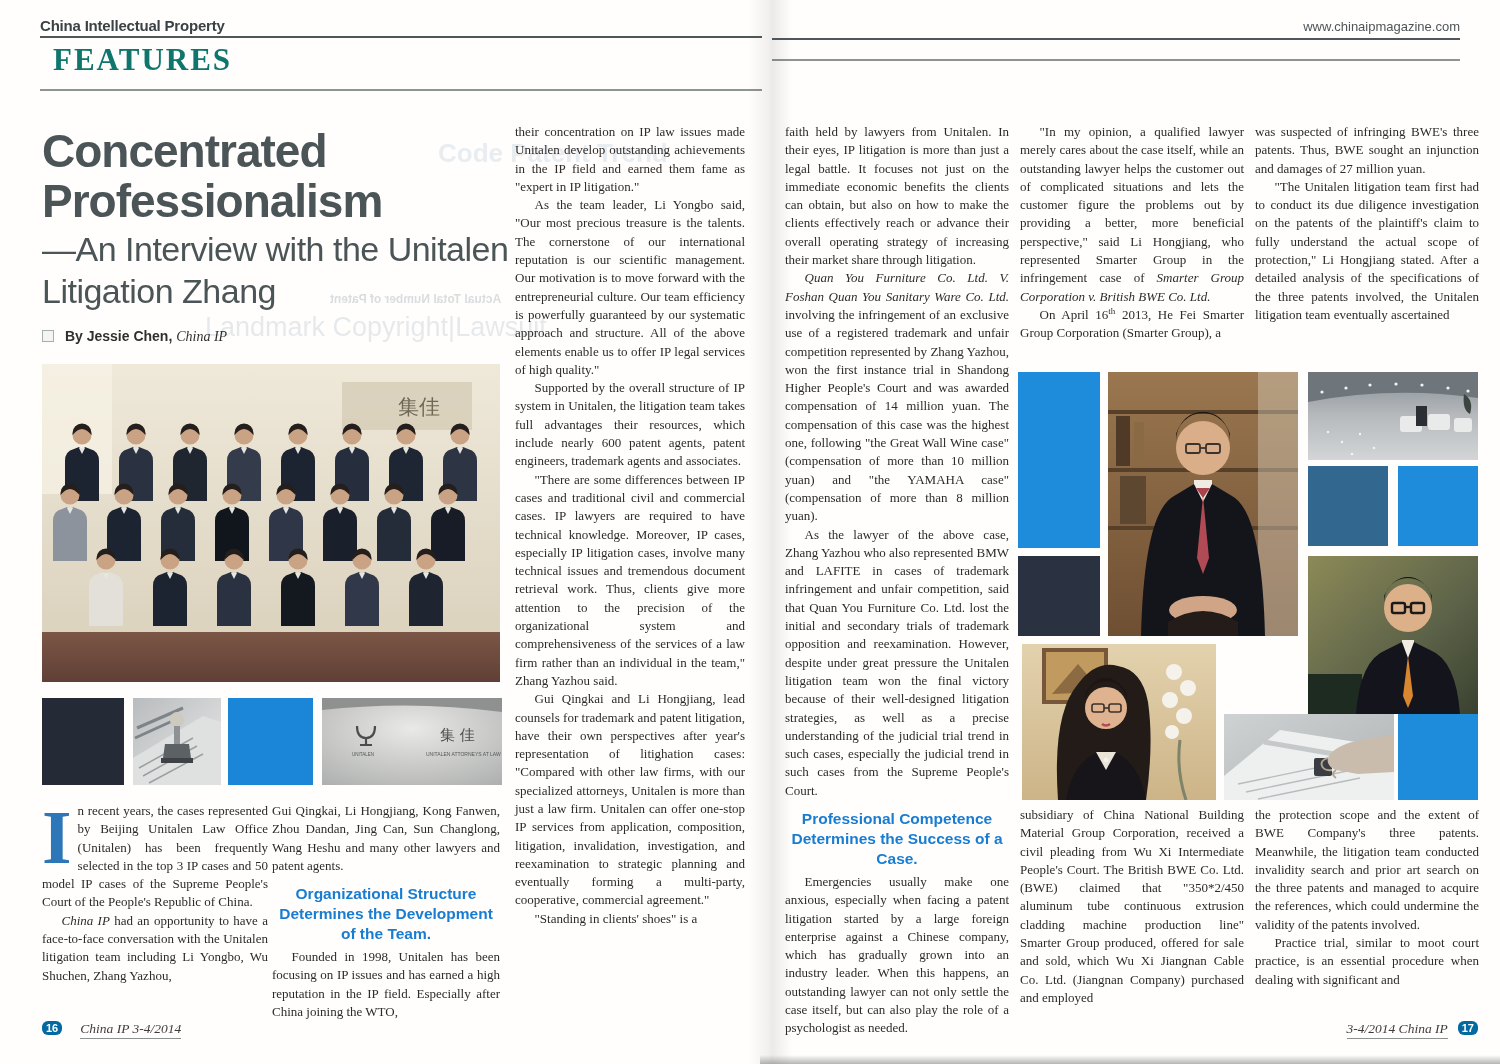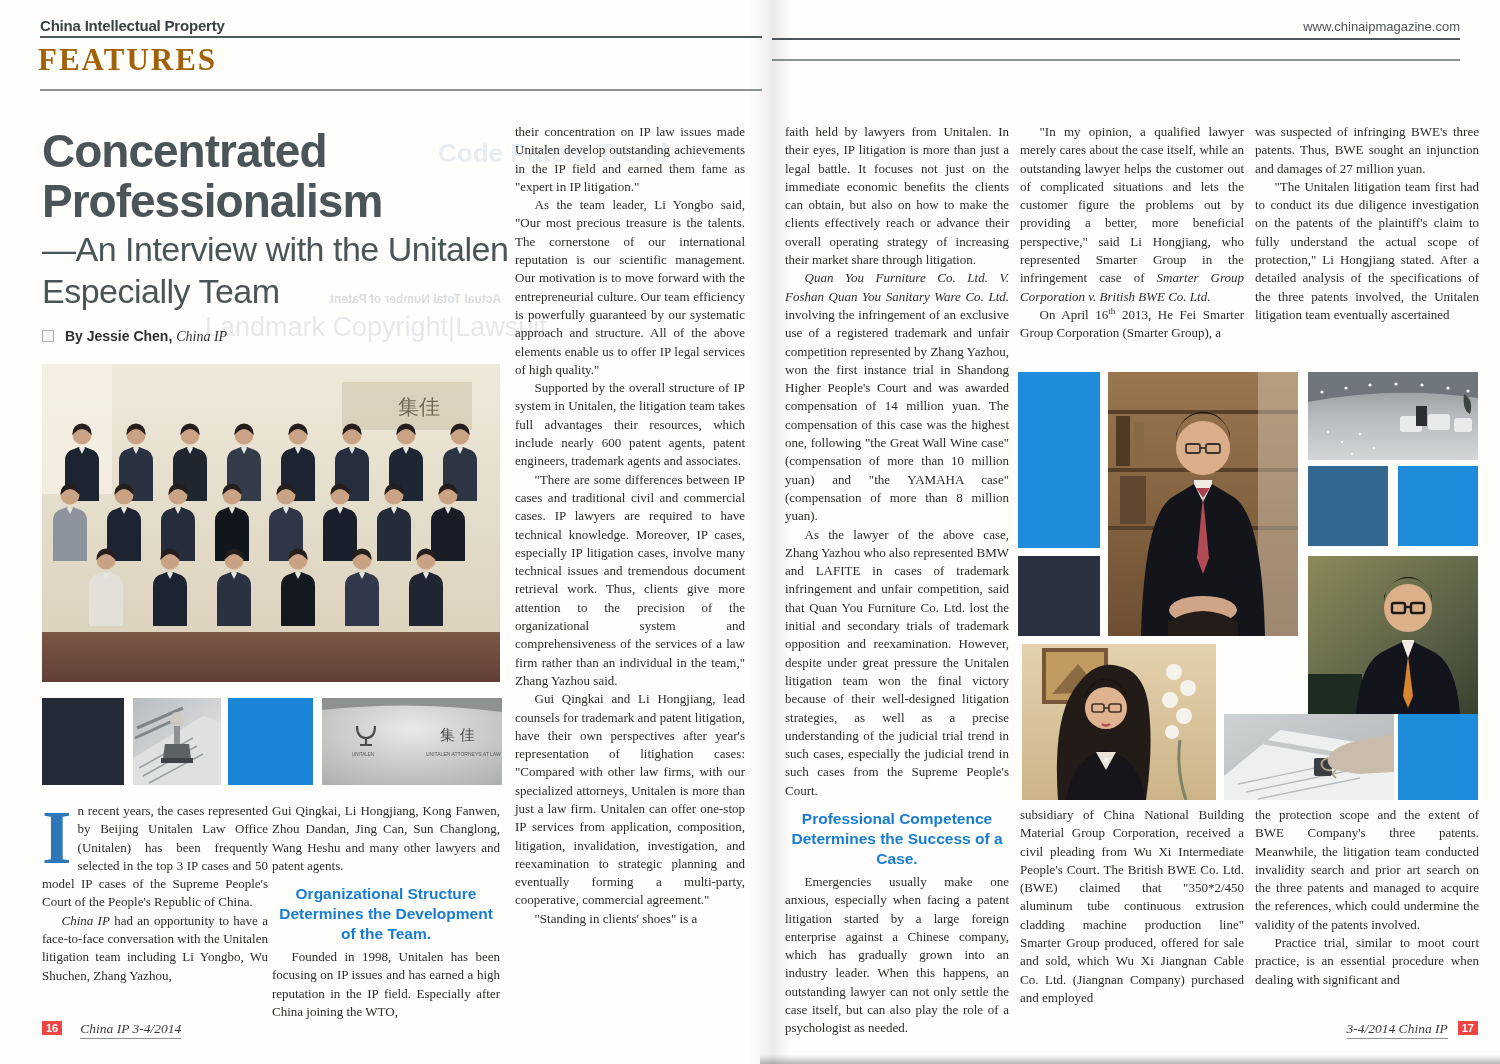--- a/index.html
+++ b/index.html
@@ -5,21 +5,21 @@
   html,body{margin:0;padding:0;background:#e9e8e4;}
   .spread{position:relative;width:1500px;height:1064px;background:#fffefc;overflow:hidden;
           font-family:"Liberation Serif",serif;}
   .abs{position:absolute;}
   
   .brand{font-family:"Liberation Sans",sans-serif;font-weight:bold;font-size:15px;
          color:#3a4246;letter-spacing:-0.2px;}
   .rule{background:#4e585b;height:2px;}
   .rule2{background:#8d9494;height:2px;}
   .features{font-family:"Liberation Serif",serif;font-weight:bold;font-size:31px;
-            color:#a16207;letter-spacing:2px;}
+            color:#0f766e;letter-spacing:2px;margin-left:15px;}
   .siteurl{font-family:"Liberation Sans",sans-serif;font-size:13px;color:#4e5558;}
   
   .fold{background:linear-gradient(90deg,rgba(0,0,0,0) 0%,rgba(60,60,60,0.07) 45%,rgba(60,60,60,0.10) 55%,rgba(0,0,0,0) 100%);}
   .bottomedge{background:linear-gradient(180deg,rgba(0,0,0,0),rgba(90,95,95,0.45));}
   
   .title{font-family:"Liberation Sans",sans-serif;font-weight:bold;font-size:46px;
          color:#4b5557;letter-spacing:-1px;line-height:50px;}
   .subtitle{font-family:"Liberation Sans",sans-serif;font-weight:normal;font-size:34px;
             color:#4b5557;letter-spacing:-0.5px;line-height:42px;}
   .byline{font-family:"Liberation Sans",sans-serif;font-size:14px;color:#2f2f2f;font-weight:bold;}
@@ -38,22 +38,22 @@
   .col i{font-style:italic;}
   .bluehead{margin:9px 0 4px 0;font-family:"Liberation Sans",sans-serif;font-weight:bold;
             font-size:15.5px;line-height:20px;color:#187dd2;text-align:center;}
   .dropcap{float:left;font-family:"Liberation Serif",serif;font-weight:bold;
            font-size:76px;line-height:0.8;color:#2d77b8;margin:5px 6px 0 0;}
   sup{font-size:9px;line-height:0;}
   
   .tile{position:absolute;}
   .tile svg{display:block;}
   
-  .pgnum{display:inline-block;background:#ef4444;color:#fff;font-family:"Liberation Sans",sans-serif;
-         font-weight:bold;font-size:11px;padding:1px 4px;border-radius:0;vertical-align:1px;}
+  .pgnum{display:inline-block;background:#0369a1;color:#fff;font-family:"Liberation Sans",sans-serif;
+         font-weight:bold;font-size:11px;padding:1px 4px;border-radius:6px;vertical-align:1px;}
   .pgtext{font-style:italic;font-size:13.5px;color:#3c3c3c;border-bottom:1px solid #8a8f8f;
           padding-bottom:2px;}
 </style>
 </head>
 <body>
 
 <div class="spread">
 
   <div class="abs brand" style="left:40px;top:17px;">China Intellectual Property</div>
   <div class="abs siteurl" style="right:40px;top:19px;">www.chinaipmagazine.com</div>
@@ -66,21 +66,21 @@
   <div class="abs fold" style="left:748px;top:0;width:44px;height:1064px;"></div>
   <div class="abs bottomedge" style="left:760px;bottom:0;width:740px;height:9px;"></div>
 
   <div class="abs ghost1" style="left:438px;top:138px;">Code Patent Trend</div>
   <div class="abs ghost3" style="left:330px;top:292px;">Actual Total Number of Patent</div>
   <div class="abs ghost2" style="left:205px;top:312px;">Landmark Copyright|Lawsuit</div>
 
   <div class="abs title" style="left:42px;top:176px;">Professionalism</div>
   <div class="abs title" style="left:42px;top:126px;">Concentrated</div>
   <div class="abs subtitle" style="left:42px;top:228px;">—An Interview with the Unitalen</div>
-  <div class="abs subtitle" style="left:42px;top:270px;">Especially Team</div>
+  <div class="abs subtitle" style="left:42px;top:270px;">Litigation Zhang</div>
 
   <div class="abs byline" style="left:42px;top:328px;">
     <span class="bybox"></span>
     <span>By  Jessie Chen,</span>
     <span class="mag">China IP</span>
   </div>
 
   <div class="tile" style="left:42px;top:364px;width:458px;height:366px;">
     <svg width="458" height="318" viewBox="0 0 458 318">
       <defs>

